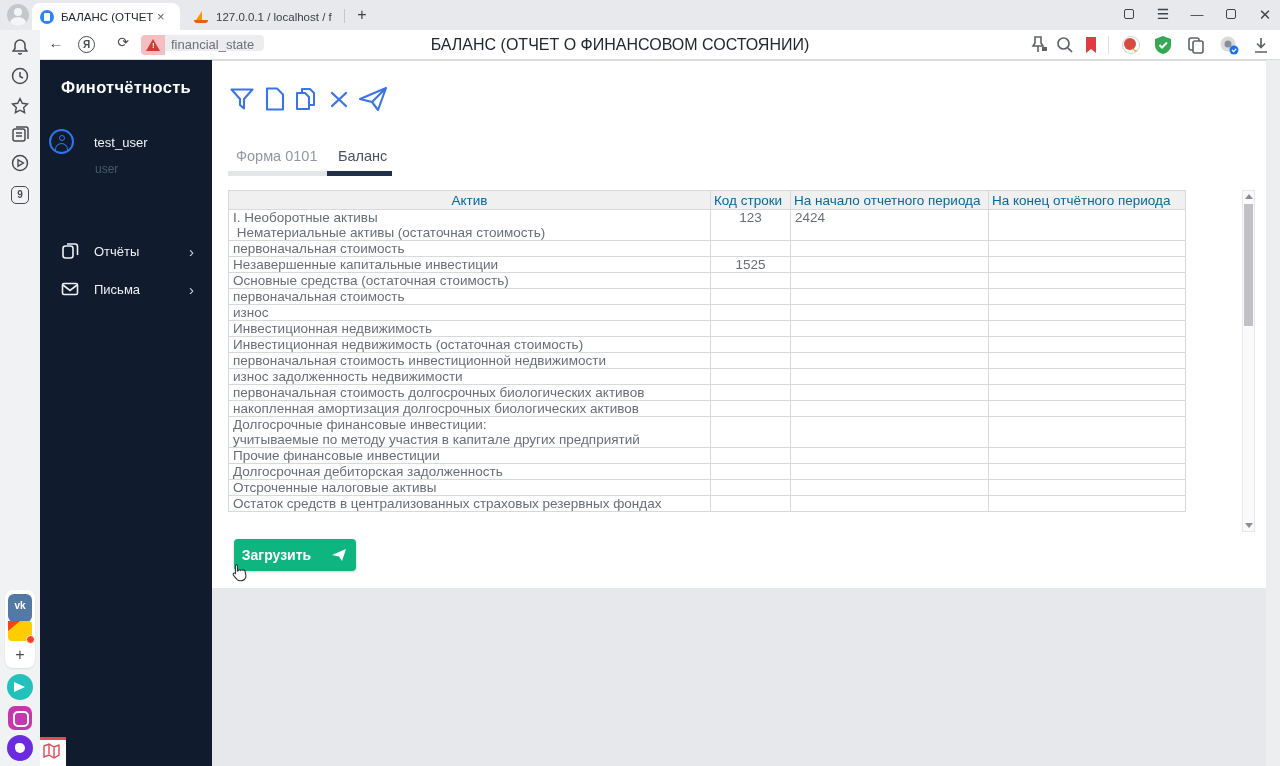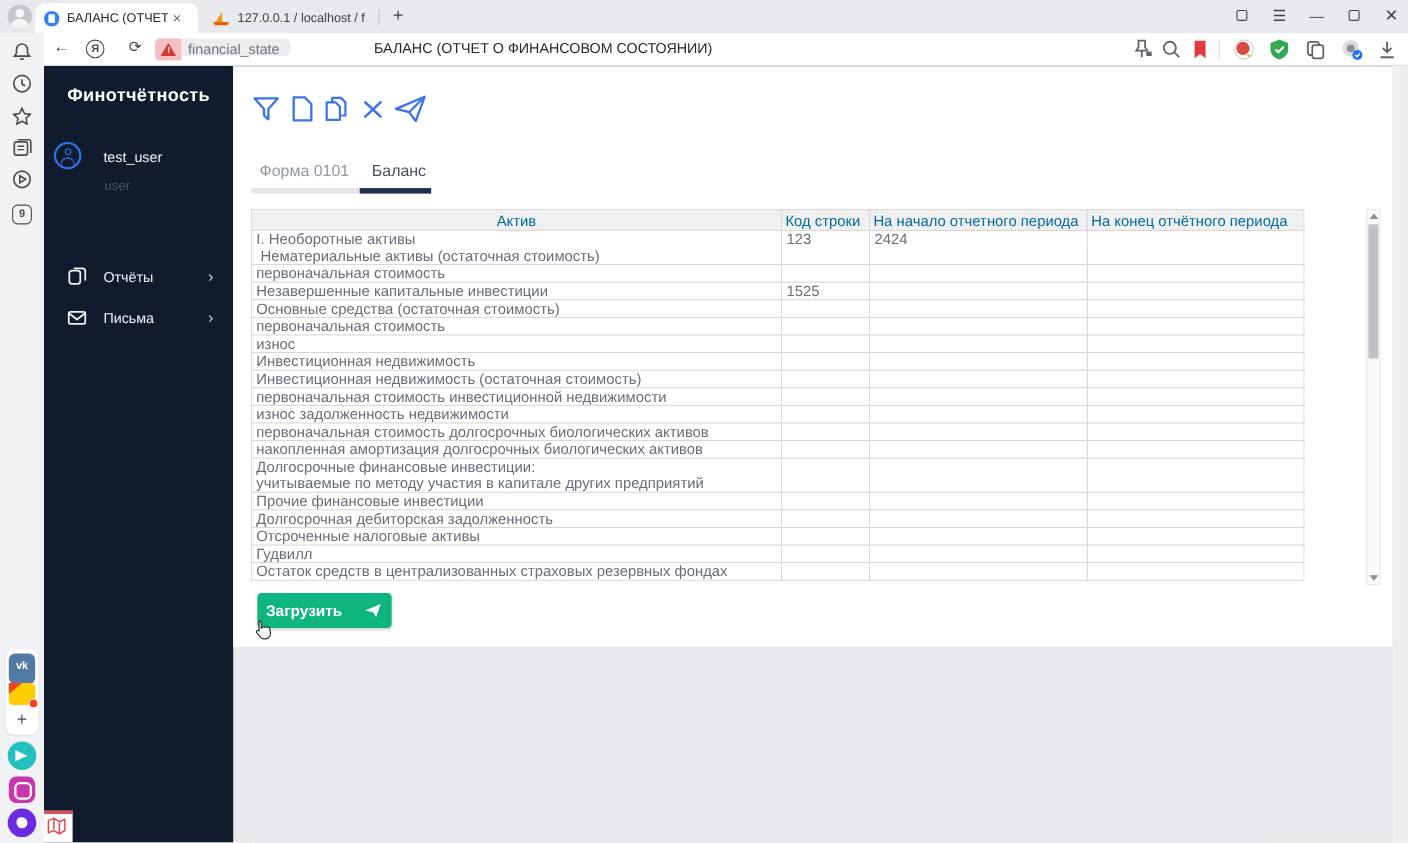--- a/index.html
+++ b/index.html
@@ -31,21 +31,21 @@
 
   #addressbar { left:0; top:30px; width:1280px; height:30px; background:#ffffff; border-bottom:1px solid #dadcdf; }
   .nav-glyph { top:34px; font-size:15px; color:#46494e; width:22px; text-align:center; }
   #nav-back { left:45px; }
   #nav-ya { left:78px; top:36px; width:17px; height:17px; border:1.5px solid #46494e; border-radius:50%; color:#46494e; font-size:10px; font-weight:bold; text-align:center; line-height:16px; }
   #nav-reload { left:112px; font-size:14px; }
   #warn-badge { left:141px; top:35px; width:24px; height:20px; background:#f3bfc3; border-radius:4px 0 0 4px; }
   #warn-badge .tri { position:absolute; left:5px; top:4px; width:0; height:0; border-left:7px solid transparent; border-right:7px solid transparent; border-bottom:12px solid #d23a32; }
   #warn-badge .bang { position:absolute; left:11px; top:6px; color:#fff; font-size:8px; font-weight:bold; }
   #addr-pill { left:165px; top:35px; height:16px; background:#ededef; border-radius:0 4px 4px 0; padding:0 10px 0 6px; font-size:13px; color:#6d7076; line-height:20px; }
-  #page-title { left:340px; top:36px; width:560px; font-size:13px; color:#23272e; white-space:nowrap; }
+  #page-title { left:340px; top:36px; width:560px; text-align:center; font-size:16px; color:#23272e; white-space:nowrap; }
   .ext { top:34px; width:22px; height:22px; }
   svg.ic { display:block; }
   #ext-sep { left:1108px; top:36px; width:1px; height:18px; background:#dcdee1; }
 
   
   #leftstrip { left:0; top:30px; width:40px; height:736px; background:#f1f2f4; }
   .strip-ic { left:10px; width:20px; height:20px; }
   #tabcount-box { left:11px; top:186px; width:18px; height:18px; border:1.6px solid #494c50; border-radius:5px; font-size:10px; color:#494c50; text-align:center; line-height:15px; font-weight:bold; }
   #strip-card { left:5px; top:590px; width:30px; height:78px; background:#ffffff; border-radius:8px; box-shadow:0 1px 2px rgba(0,0,0,.08); }
   #vk-icon { left:8px; top:594px; width:24px; height:28px; border-radius:6px; background:#527aa5; color:#fff; font-size:10px; font-weight:bold; text-align:center; line-height:24px; }
@@ -85,21 +85,21 @@
   #app-tab-1 { left:110px; color:#49525f; }
   #underline-light { left:228px; top:171px; width:99px; height:5px; background:#e4e5e8; }
   #underline-dark  { left:327px; top:171px; width:65px; height:5px; background:#20304a; }
 
   #table-wrap { left:228px; top:190px; width:958px; height:342px; overflow:hidden; }
   table#balance { border-collapse:collapse; width:957px; table-layout:fixed; }
   #balance th, #balance td { border:1px solid #d7d8da; font-weight:normal; overflow:hidden; }
   #balance th { background:#f0f0f1; color:#0369a1; font-size:13.5px; height:19px; padding:0 3px; text-align:left; white-space:nowrap; }
   #balance th.c-asset { text-align:center; }
   #balance td { color:#686e77; font-size:13.5px; line-height:15px; padding:0 4px; vertical-align:top; white-space:pre-wrap; }
-  .c-asset { width:482px; } .c-code { width:80px; } .c-begin { width:198px;margin-left:25px; } .c-end { width:197px; }
+  .c-asset { width:482px; } .c-code { width:80px;text-align:center; } .c-begin { width:198px;margin-left:25px; } .c-end { width:197px; }
 
   #tbl-scrollbar { left:1242px; top:190px; width:13px; height:342px; background:#fafafa; border:1px solid #e7e8e9; }
   #tbl-scroll-up { position:absolute; left:2px; top:3px; width:0; height:0; border-left:4px solid transparent; border-right:4px solid transparent; border-bottom:5px solid #8a8d92; }
   #tbl-scroll-down { position:absolute; left:2px; bottom:3px; width:0; height:0; border-left:4px solid transparent; border-right:4px solid transparent; border-top:5px solid #8a8d92; }
   #tbl-thumb { position:absolute; left:1px; top:13px; width:9px; height:122px; background:#bfc1c4; }
 
   #upload-btn { left:234px; top:539px; width:122px; height:32px; background:#0fb57e; border:none; border-radius:4px; color:#ffffff; font-size:14px; font-weight:bold; font-family:inherit; display:flex; align-items:center; justify-content:center; gap:20px; cursor:pointer; box-shadow:0 1px 3px rgba(0,0,0,.18); }
   #cursor { left:231px; top:563px; }
 </style>
 </head>
@@ -411,26 +411,20 @@
           <td class="c-begin"></td>
           <td class="c-end"></td>
         </tr>
         <tr>
           <td class="c-asset">Отсроченные налоговые активы</td>
           <td class="c-code"></td>
           <td class="c-begin"></td>
           <td class="c-end"></td>
         </tr>
         <tr>
-          <td class="c-asset">Гудвилл</td>
-          <td class="c-code"></td>
-          <td class="c-begin"></td>
-          <td class="c-end"></td>
-        </tr>
-        <tr>
           <td class="c-asset">Остаток средств в централизованных страховых резервных фондах</td>
           <td class="c-code"></td>
           <td class="c-begin"></td>
           <td class="c-end"></td>
         </tr>
       </tbody>
   </table>
 </div>
 
 <div id="tbl-scrollbar" class="abs">

